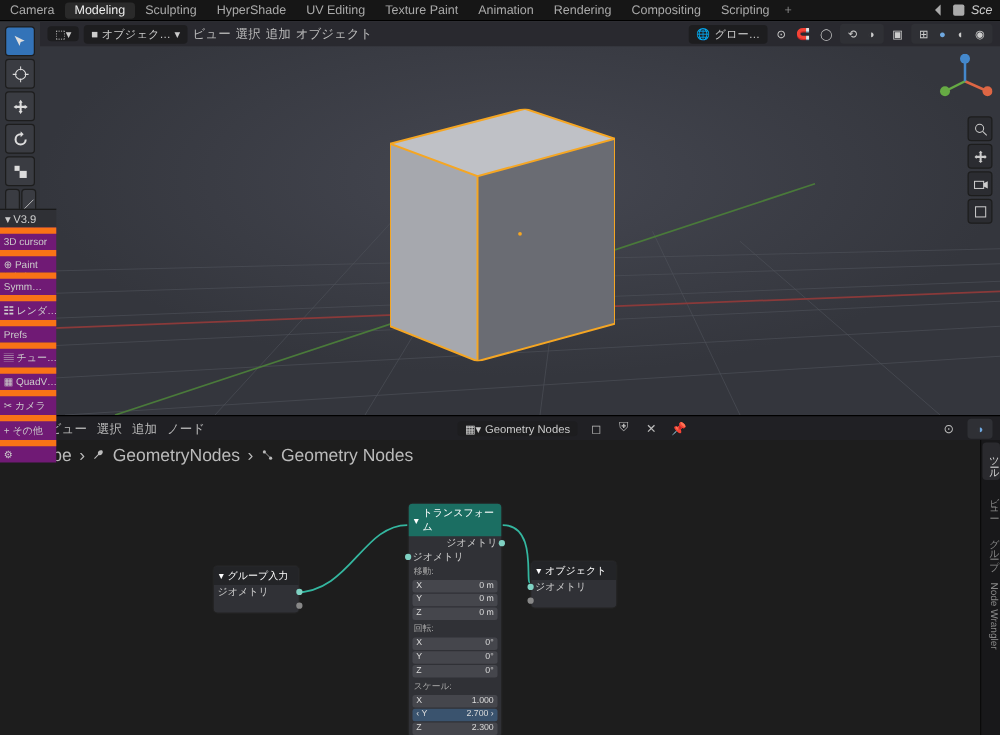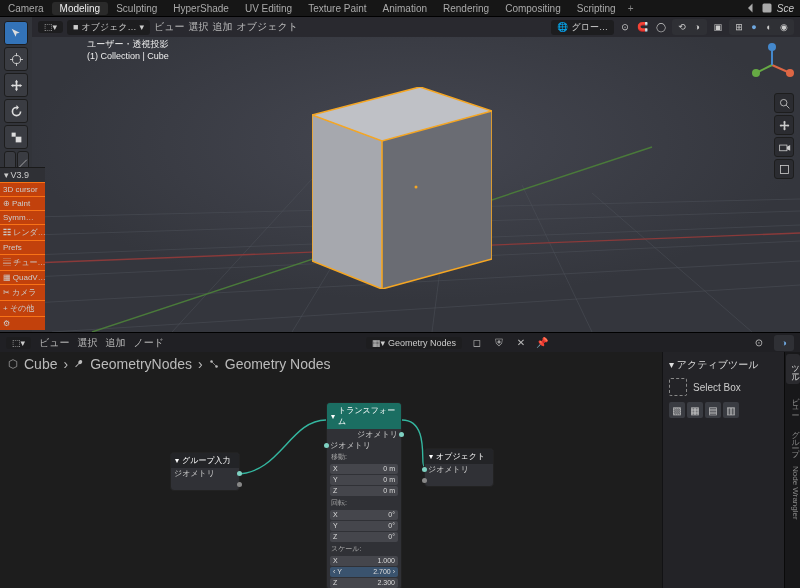--- a/index.html
+++ b/index.html
@@ -14,21 +14,21 @@
   .split-top { height:315px; position:relative; display:flex; }
   .leftcol { width:32px; background:#32343a; display:flex; flex-direction:column; align-items:center; padding-top:4px; gap:2px; z-index:5; }
   .tool-btn { width:24px; height:24px; background:#3a3c42; border:1px solid #1d1d1d; border-radius:3px; display:flex; align-items:center; justify-content:center; cursor:pointer; }
   .tool-btn.active { background:#3373b8; }
   .tool-btn svg { width:13px; height:13px; fill:#ddd; }
   .tool-row { display:flex; gap:1px; }
   .tool-row .tool-btn { width:24px; }
 
   .sidepanel { position:absolute; left:0; top:150px; width:45px; z-index:6; }
   .panel-head { background:#2f3035; color:#ccc; font-size:9px; padding:2px 4px; display:flex; align-items:center; border-top:1px solid #1a1a1a; }
-  .panel-item { background:#c2410c; color:#ccc; font-size:8px; padding:2px 3px; border-top:1px solid #f97316; cursor:pointer; white-space:nowrap; overflow:hidden; }
+  .panel-item { background:#701a75; color:#ccc; font-size:8px; padding:2px 3px; border-top:5px solid #f97316; cursor:pointer; white-space:nowrap; overflow:hidden; }
 
   .vp { flex:1; position:relative; background:#3a3c42; overflow:hidden; }
   .vp-header { position:absolute; top:0; left:0; right:0; height:20px; background:rgba(40,40,46,0.92); display:flex; align-items:center; padding:0 6px; gap:4px; z-index:4; }
   .hdr-label { color:#bbb; font-size:10px; }
   .hdr-drop { background:#1d1d1f; border-radius:3px; padding:1px 6px; color:#ccc; font-size:9px; display:flex; align-items:center; gap:3px; }
   .hdr-spacer { flex:1; }
   .hdr-pill { background:#2f3035; border-radius:3px; padding:1px 3px; display:flex; align-items:center; gap:1px; }
   .hdr-icn { width:14px;height:14px; display:flex;align-items:center;justify-content:center; color:#ccc; font-size:9px; cursor:pointer; }
   .ctx { position:absolute; top:22px; left:55px; color:#eee; font-size:9px; z-index:3; line-height:1.3; }
 
@@ -185,24 +185,20 @@
       </div>
       <span class="hdr-icn">▣</span>
       <div class="hdr-pill">
         <span class="hdr-icn">⊞</span>
         <span class="hdr-icn" style="color:#6fa8e0">●</span>
         <span class="hdr-icn">◐</span>
         <span class="hdr-icn">◉</span>
       </div>
     </div>
 
-    <div class="ctx">
-      <div>ユーザー・透視投影</div>
-      <div>(1) Collection | Cube</div>
-    </div>
 
     <svg class="grid" viewBox="0 0 768 315">
       <defs>
           <radialGradient id="bg" cx="50%" cy="40%">
             <stop offset="0%" stop-color="#454751"></stop>
             <stop offset="100%" stop-color="#34363d"></stop>
           </radialGradient>
         </defs>
       <rect width="768" height="315" fill="url(#bg)"></rect>
       <g stroke="#4f525a" stroke-width="0.5">
@@ -393,33 +389,20 @@
         <div class="node-row">
             <span class="sock in"></span>
             <span class="node-label">ジオメトリ</span>
           </div>
         <div class="node-row">
             <span class="sock in" style="background:#888"></span>
           </div>
       </div>
     </div>
 
-    <div class="ne-right">
-      <div class="ne-right-title"><span>▾ </span><span>アクティブツール</span></div>
-      <div class="sel-box">
-        <div class="ico"></div>
-        <span>Select Box</span>
-      </div>
-      <div class="mode-icons">
-        <div class="box">▧</div>
-        <div class="box">▦</div>
-        <div class="box">▤</div>
-        <div class="box">▥</div>
-      </div>
-    </div>
 
     <div class="vtabs">
       <div class="vtab active">ツール</div>
       <div class="vtab">ビュー</div>
       <div class="vtab">グループ</div>
       <div class="vtab">Node Wrangler</div>
     </div>
   </div>
 </div>
 

